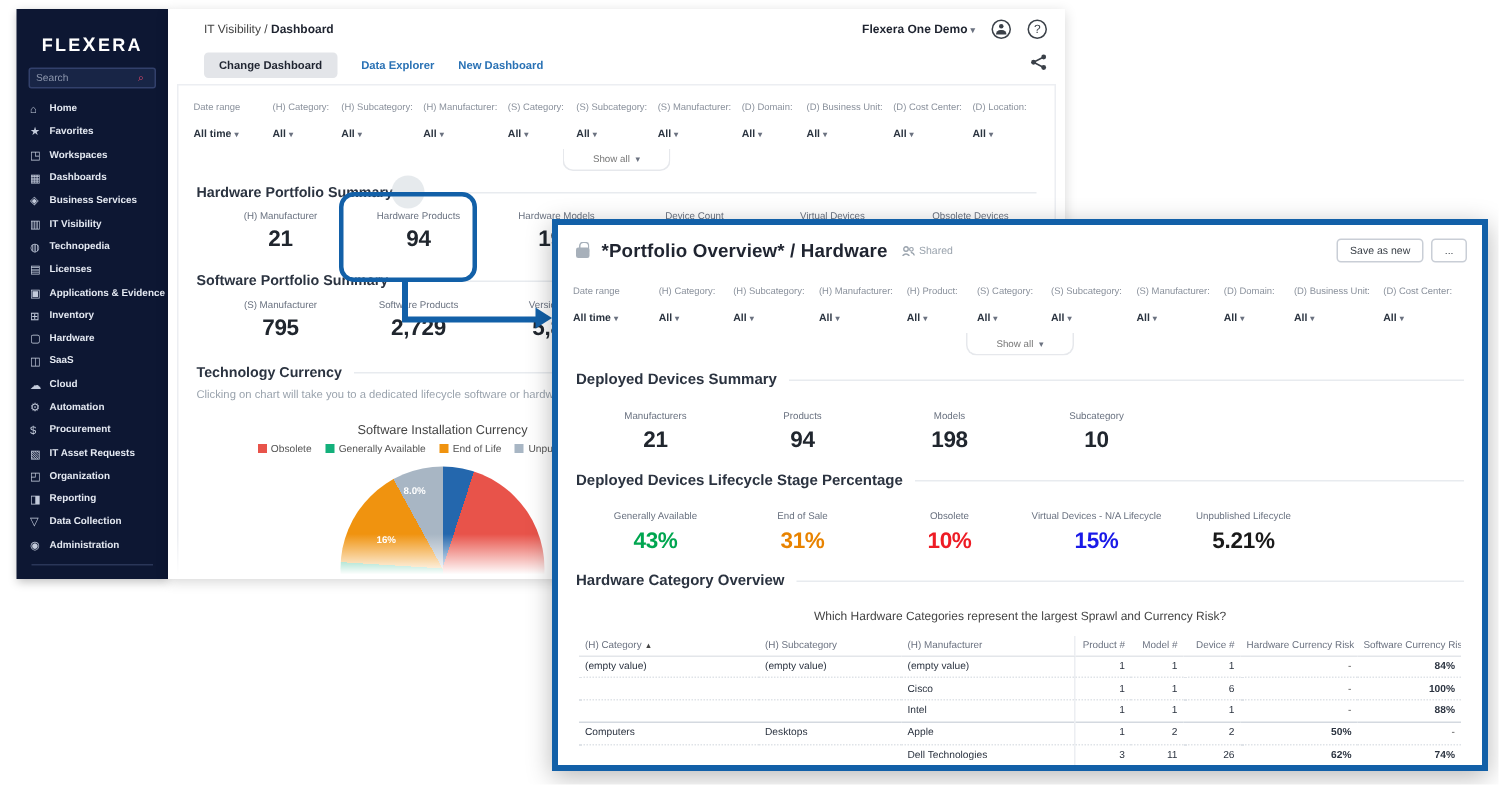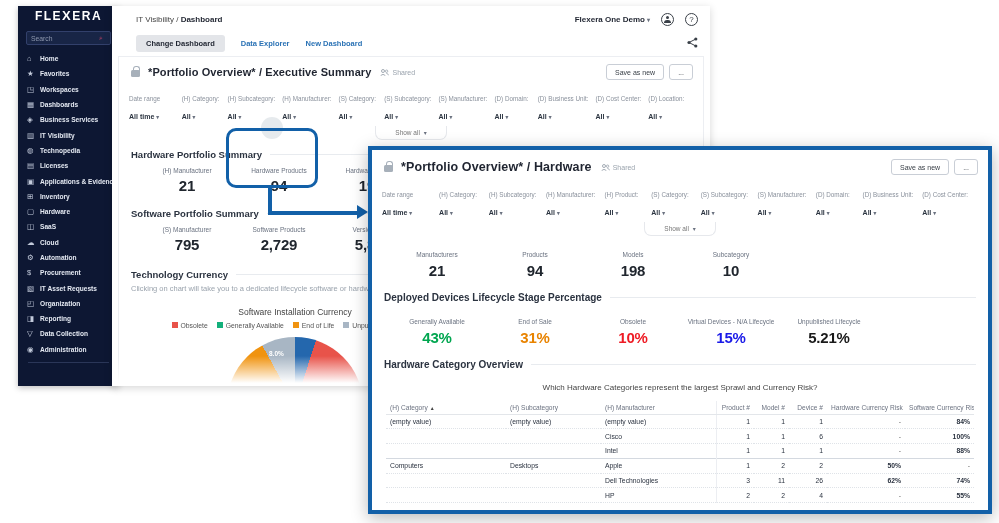--- a/index.html
+++ b/index.html
@@ -3,23 +3,23 @@
 <meta charset="utf-8">
 <style>
   * { margin:0; padding:0; box-sizing:border-box; }
   html,body { width:999px; height:523px; }
   body {
     position:relative; font-family:"Liberation Sans", sans-serif;
     background:#ffffff; overflow:hidden; color:#2b3340;
   }
   
   .sidebar {
-    position:absolute; left:18px; top:6px; width:101px; height:380px;
+    position:absolute; left:11px; top:6px; width:101px; height:380px;
     background:#0d1733; z-index:10; box-shadow:0 2px 6px rgba(0,0,0,.25);
-    padding-top:2px;
+    padding-top:16px;
   }
   .logo { text-align:center; color:#fff; font-size:12px; font-weight:bold; letter-spacing:1.5px; }
   .logo .lx { font-size:13px; }
   .search-wrap {
     margin:8px 8px 6px; height:14px; background:#182546; border:1px solid #32406b;
     border-radius:2px; display:flex; align-items:center; padding:0 4px;
   }
   .search-wrap input {
     flex:1; min-width:0; background:transparent; border:none; outline:none;
     color:#cfd6e2; font-size:6.8px; font-family:"Liberation Sans",sans-serif;
@@ -264,37 +264,20 @@
       <svg width="11" height="11" viewBox="0 0 11 11">
           <circle cx="8.8" cy="2" r="1.6" fill="#3a4048"></circle>
           <circle cx="2" cy="5.5" r="1.6" fill="#3a4048"></circle>
           <circle cx="8.8" cy="9" r="1.6" fill="#3a4048"></circle>
           <path d="M2 5.5 L8.8 2 M2 5.5 L8.8 9" stroke="#3a4048" stroke-width="1"></path>
         </svg>
     </span>
   </div>
 
   <div class="panel">
-    <div class="panel-header">
-      <span class="lock"></span>
-      <span class="panel-title">*Portfolio Overview* / Executive Summary</span>
-      <span class="shared">
-        <svg width="9" height="7" viewBox="0 0 9 7">
-            <circle cx="3" cy="2" r="1.5" fill="none" stroke="#9aa3ad" stroke-width=".9"></circle>
-            <path d="M.7 6.5 Q3 4.2 5.3 6.5" fill="none" stroke="#9aa3ad" stroke-width=".9"></path>
-            <circle cx="6.6" cy="2.2" r="1.2" fill="none" stroke="#9aa3ad" stroke-width=".8"></circle>
-            <path d="M6.2 4.2 Q8.3 4.6 8.5 6.3" fill="none" stroke="#9aa3ad" stroke-width=".8"></path>
-          </svg>
-        <span>Shared</span>
-      </span>
-      <span class="hdr-btns">
-        <button class="btn-line">Save as new</button>
-        <button class="btn-line">...</button>
-      </span>
-    </div>
     <div class="filters">
 
     <span class="filter">
           <span class="f-label">Date range</span>
           <span class="f-value"><span>All time</span><span class="chev">▾</span></span>
         </span>
         <span class="filter">
           <span class="f-label">(H) Category:</span>
           <span class="f-value"><span>All</span><span class="chev">▾</span></span>
         </span>
@@ -481,20 +464,21 @@
         <span class="f-label">(D) Business Unit:</span>
         <span class="f-value"><span>All</span><span class="chev">▾</span></span>
       </span>
       <span class="filter">
         <span class="f-label">(D) Cost Center:</span>
         <span class="f-value"><span>All</span><span class="chev">▾</span></span>
       </span>
     </div>
   <div class="show-all"><span>Show all</span> <span class="chev">▾</span></div>
 
+  <div class="section-h ov" style="margin-top:11px;">Deployed Devices Summary</div>
   <div class="ov-stats">
 
   <span class="ov-stat">
         <div class="stat-label">
           <span>Manufacturers</span>
         </div>
         <div class="stat-value">21</div>
       </span>
       <span class="ov-stat">
         <div class="stat-label">

